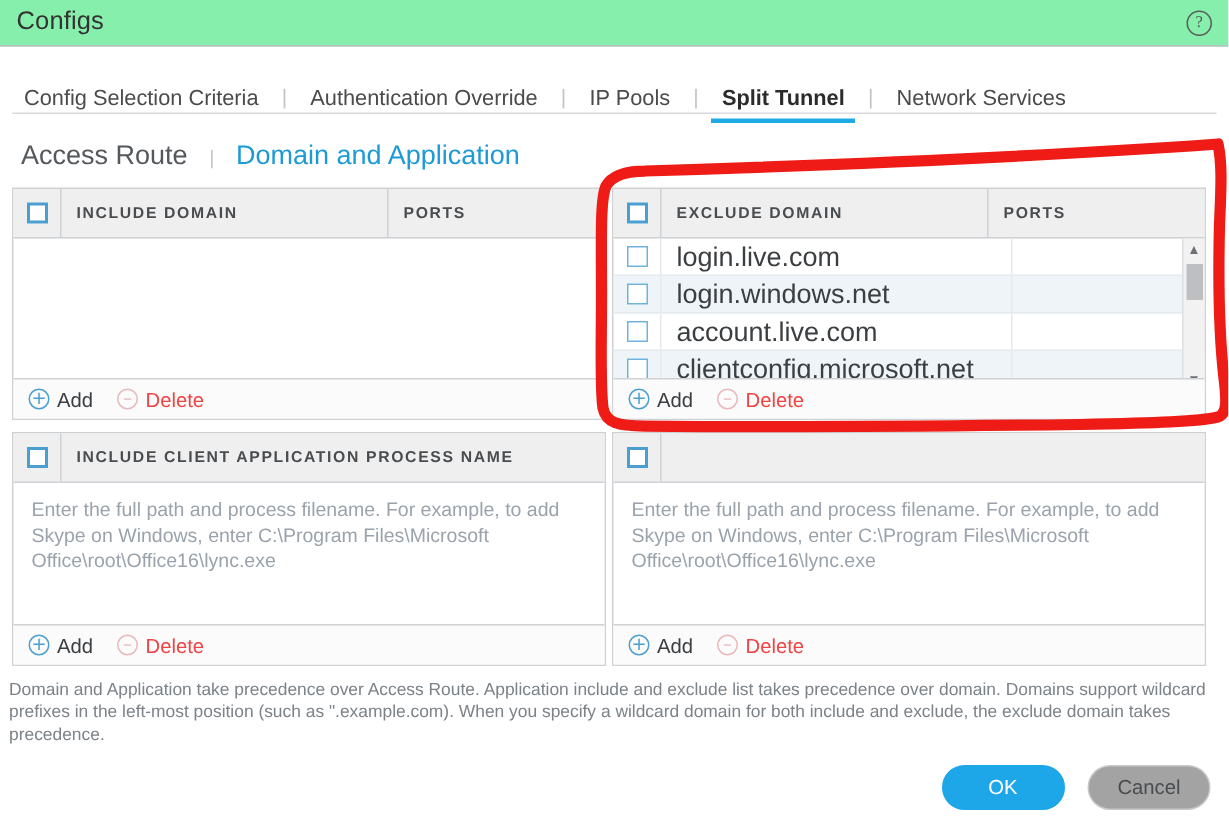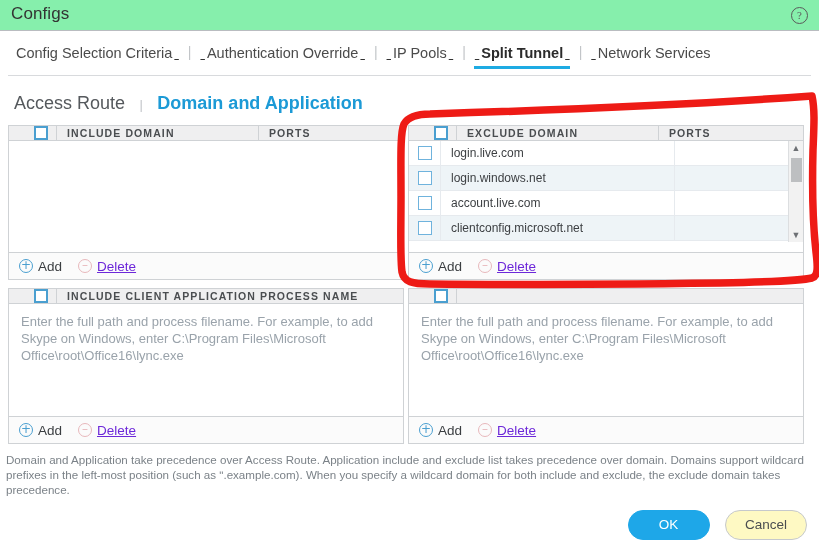--- a/index.html
+++ b/index.html
@@ -28,21 +28,21 @@
     width: 17px; height: 17px; border-radius: 50%;
     border: 1.3px solid #5a5a5a; color: #5a5a5a;
     font-size: 11px; line-height: 14px; text-align: center;
     cursor: pointer; font-family: "Liberation Serif", serif;
   }
 
   
   .tabbar {
     position: absolute; left: 0; top: 40px; width: 819px; height: 36px;
   }
-  .tabbar .inner { position: absolute; left: 14px; top: 4px; white-space: nowrap; text-decoration: underline; }
+  .tabbar .inner { position: absolute; left: 14px; top: 16px; white-space: nowrap; }
   .tab {
     display: inline-block; font-size: 14.5px; color: #4b4b4b;
     padding: 0 2px 8px 2px; position: relative; cursor: pointer;
   }
   .tab.active { font-weight: bold; color: #2b2b2b; }
   .tab.active::after {
     content: ""; position: absolute; left: -5px; right: -5px; bottom: 0;
     height: 3px; background: #1eabe3;
   }
   .tabsep {
@@ -50,28 +50,28 @@
     margin: 0 9px; vertical-align: 1px;
   }
   .tabrule {
     position: absolute; left: 8px; top: 75px; width: 803px; height: 1px;
     background: #d8dadd;
   }
 
   
   .subtabbar { position: absolute; left: 14px; top: 93px; white-space: nowrap; }
   .subtab { display: inline-block; font-size: 18px; color: #55595d; cursor: pointer; }
-  .subtab.active { color: #1c9ad6; font-weight: bold; }
+  .subtab.active { color: #1c9ad6; font-weight: normal; }
   .subsep { display: inline-block; color: #c2c5c8; margin: 0 10px; font-size: 13px; }
 
   
   .panel { position: absolute; border: 1px solid #cfd2d5; background: #ffffff; }
   .panel-hdr {
-    position: relative; height: 15px; background: #efeff0;
-    border-bottom: 1px solid #cfd2d5; display: flex; align-items: center; padding-left: 16px;
+    position: relative; height: 33px; background: #efeff0;
+    border-bottom: 1px solid #cfd2d5; display: flex; align-items: center;
   }
   .hdr-cb-cell {
     width: 32px; height: 100%; display: flex; align-items: center;
     justify-content: center; border-right: 1px solid #cfd2d5;
   }
   .hdr-label {
     flex: 1; padding-left: 10px; font-size: 10.5px; font-weight: bold;
     letter-spacing: 1.1px; color: #4a4d50; overflow: hidden; white-space: nowrap;
   }
   .hdr-ports {
@@ -97,33 +97,33 @@
     display: flex; align-items: center; padding-left: 10px;
   }
   .act { display: inline-flex; align-items: center; cursor: pointer; margin-right: 16px; }
   .act .glyph {
     width: 14px; height: 14px; border-radius: 50%; border: 1.4px solid #4a9fd0;
     color: #4a9fd0; font-size: 12px; line-height: 11px; text-align: center;
     margin-right: 5px; font-family: "DejaVu Sans", sans-serif;
   }
   .act .lbl { font-size: 13.5px; color: #3b3e41; }
   .act.disabled .glyph { border-color: #e8b8bc; color: #e8b8bc; }
-  .act.disabled .lbl { color: #6d28d9; text-decoration: underline; }
+  .act.disabled .lbl { color: #ef4444; }
 
   
   .rows { position: relative; overflow: hidden; }
   .row { display: flex; height: 25px; align-items: stretch; border-bottom: 1px solid #e6eaee; }
   .row:nth-child(even) { background: #eef4f7; }
   .row .r-cb {
     width: 32px; display: flex; align-items: center; justify-content: center;
     border-right: 1px solid #e6eaee;
   }
   .row .r-name {
     flex: 1; display: flex; align-items: center; padding-left: 10px;
-    font-size: 12px; color: #3c3f42; overflow: hidden; white-space: nowrap;
+    font-size: 18px; color: #3c3f42; overflow: hidden; white-space: nowrap;
   }
   .row .r-ports { width: 129px; border-left: 1px solid #e6eaee; }
 
   
   .vscroll {
     position: absolute; right: 0; top: 0; width: 15px; bottom: 0;
     background: #f2f2f2; border-left: 1px solid #dcdee0;
   }
   .vscroll .arrow {
     position: absolute; left: 0; right: 0; height: 14px;
@@ -142,21 +142,21 @@
     position: absolute; left: 6px; top: 452px; width: 806px;
     font-size: 11.6px; color: #7b8288; line-height: 15px;
   }
   .btnrow { position: absolute; right: 12px; top: 510px; }
   .btn {
     display: inline-block; height: 30px; line-height: 28px; border-radius: 15px;
     font-size: 13.5px; text-align: center; cursor: pointer; vertical-align: middle;
   }
   .btn-ok { width: 82px; background: #1ea7e8; color: #ffffff; border: 1px solid #1ea7e8; }
   .btn-cancel {
-    width: 82px; background: #fef9c3; color: #4a4d50;
+    width: 82px; background: #a3a3a3; color: #4a4d50;
     border: 1px solid #c6c9cc; margin-left: 11px;
   }
 
   
   .annot { position: absolute; left: 0; top: 0; width: 819px; height: 551px;
            pointer-events: none; }
 </style>
 </head>
 <body>
 

